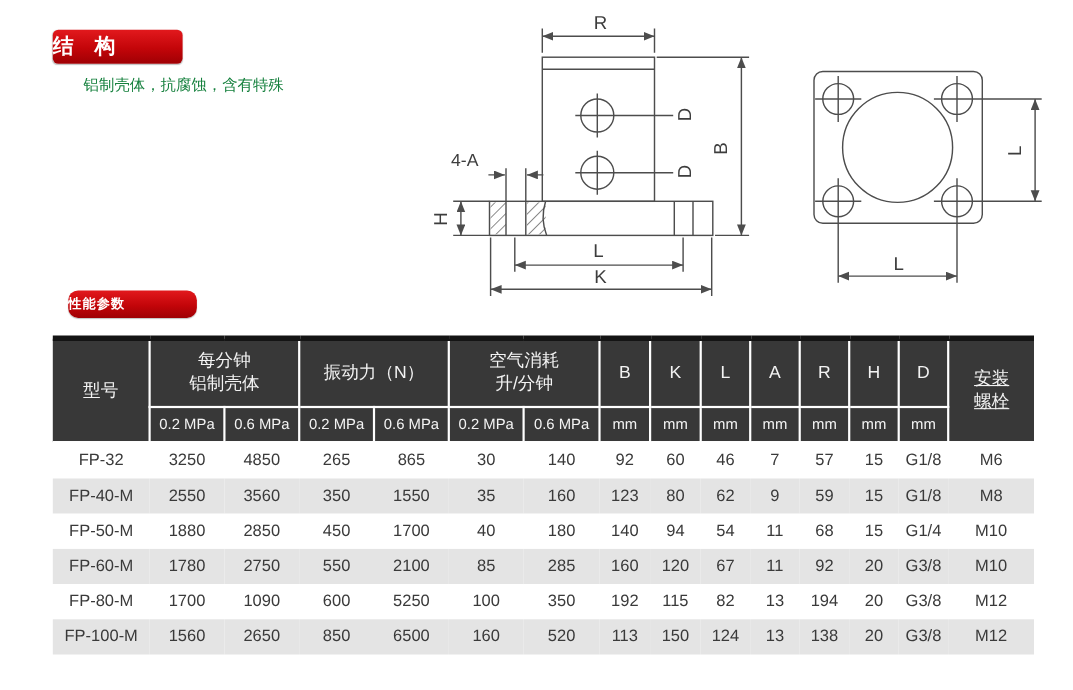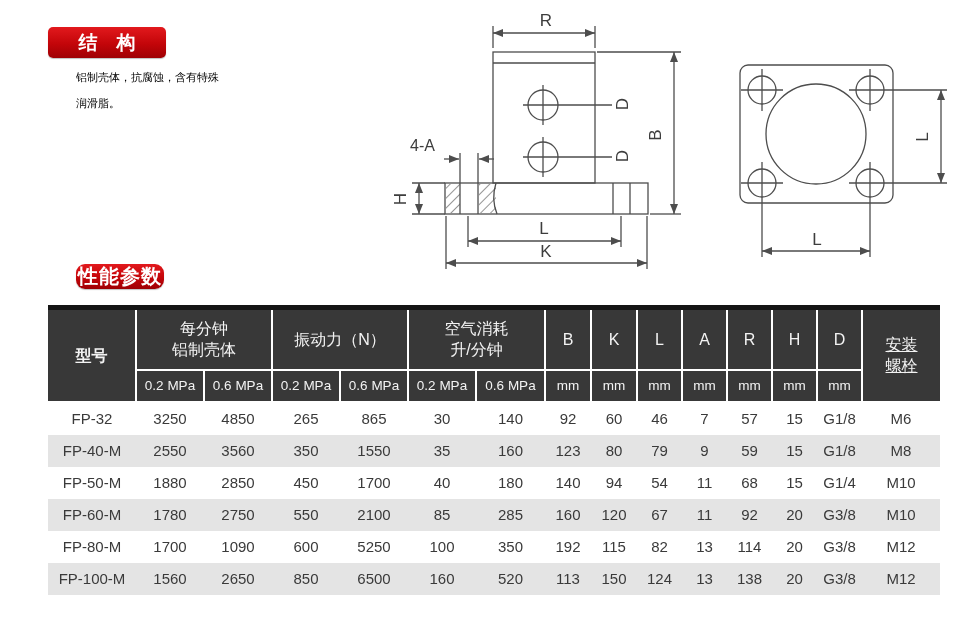--- a/index.html
+++ b/index.html
@@ -5,34 +5,34 @@
   html,body { margin:0; padding:0; background:#ffffff; }
   .page {
     position:relative; width:975px; height:627px; background:#ffffff;
     font-family:"Liberation Sans","DejaVu Sans",sans-serif; overflow:hidden;
     color:#333;
   }
   
   .badge {
     position:absolute;
     background:linear-gradient(180deg,#e2191d 0%,#c30509 55%,#9f0004 100%);
-    color:#fff; font-weight:bold; text-align:center;
+    color:#fff; font-weight:bold; 
     box-shadow:0 1px 1px rgba(0,0,0,.25);
   }
   .badge-structure {
     left:48px; top:27px; width:118px; height:31px; line-height:31px;
     font-size:19px; border-radius:5px; white-space:pre;
   }
   .badge-performance {
-    left:76px; top:264px; width:88px; height:25px; line-height:25px;
-    font-size:20px; border-radius:9px; letter-spacing:1px;
+    left:62px; top:264px; width:117px; height:25px; line-height:25px;
+    font-size:12px; border-radius:9px; letter-spacing:1px;
   }
   .desc {
     position:absolute; left:76px; top:64px; width:280px;
-    font-size:11px; line-height:26px; color:#000000;
+    font-size:14px; line-height:26px; color:#15803d;
   }
   
   svg.drawing { position:absolute; left:385px; top:8px; }
   svg.drawing .ln { stroke:#4d4d4d; stroke-width:1.3; fill:none; }
   svg.drawing text {
     font-family:"Liberation Sans","DejaVu Sans",sans-serif;
     font-size:17px; fill:#3d3d3d; stroke:none;
   }
   svg.drawing text.small { font-size:16px; }
   
@@ -42,37 +42,36 @@
   }
   .spec-table th {
     background:#383838; color:#f3f3f3; font-weight:normal;
     border:2px solid #ffffff; padding:0; text-align:center;
   }
   .spec-table thead tr.r1 { height:62px; }
   .spec-table thead tr.r2 { height:32px;padding-left:11px; }
   .spec-table thead tr.r1 th { border-top:5px solid #141414; font-size:16px; line-height:21px; }
   .spec-table thead tr.r2 th { font-size:13.5px; }
   .spec-table th.dim { font-size:17px; }
-  .spec-table th.no-left  { border-left:none;font-weight:bold; }
+  .spec-table th.no-left  { border-left:none; }
   .spec-table th.no-right { border-right:none;text-decoration:underline; }
   .spec-table td {
     height:32px; padding:0; text-align:center;
     font-size:15px; color:#3a3a3a; background:#ffffff;
   }
   .spec-table tbody tr:nth-child(even) td { background:#e4e4e4; }
 </style>
 </head>
 <body>
 
 <div class="page">
 
   <div class="badge badge-structure">结　构</div>
   <div class="desc">
     <div>铝制壳体，抗腐蚀，含有特殊</div>
-    <div>润滑脂。</div>
   </div>
 
   <svg class="drawing" width="585" height="270" viewBox="385 8 585 270" xmlns="http://www.w3.org/2000/svg">
     <defs>
       <pattern id="hatch" patternUnits="userSpaceOnUse" width="7" height="7" patternTransform="rotate(45)">
         <line x1="0" y1="0" x2="0" y2="7" stroke="#4d4d4d" stroke-width="1.2"></line>
       </pattern>
       <marker id="ae" markerWidth="11" markerHeight="9" refX="10" refY="4" orient="auto" markerUnits="userSpaceOnUse">
         <path d="M0 0 L10 4 L0 8 z" fill="#4d4d4d"></path>
       </marker>
@@ -243,21 +242,21 @@
         <tr>
           <td>FP-40-M</td>
           <td>2550</td>
           <td>3560</td>
           <td>350</td>
           <td>1550</td>
           <td>35</td>
           <td>160</td>
           <td>123</td>
           <td>80</td>
-          <td>79</td>
+          <td>62</td>
           <td>9</td>
           <td>59</td>
           <td>15</td>
           <td>G1/8</td>
           <td>M8</td>
         </tr>
         <tr>
           <td>FP-50-M</td>
           <td>1880</td>
           <td>2850</td>
@@ -296,21 +295,21 @@
           <td>1700</td>
           <td>1090</td>
           <td>600</td>
           <td>5250</td>
           <td>100</td>
           <td>350</td>
           <td>192</td>
           <td>115</td>
           <td>82</td>
           <td>13</td>
-          <td>114</td>
+          <td>194</td>
           <td>20</td>
           <td>G3/8</td>
           <td>M12</td>
         </tr>
         <tr>
           <td>FP-100-M</td>
           <td>1560</td>
           <td>2650</td>
           <td>850</td>
           <td>6500</td>

